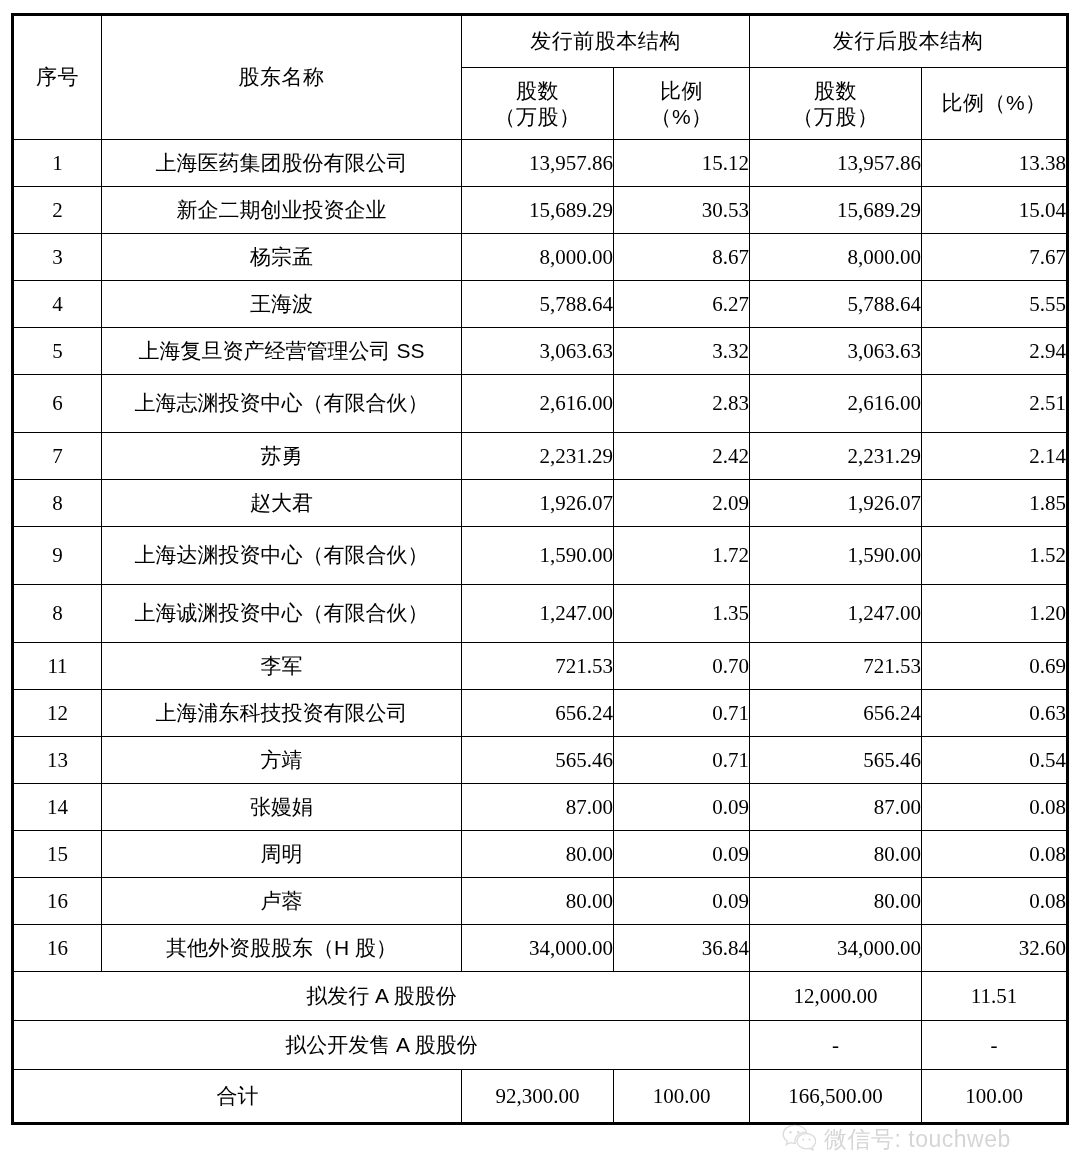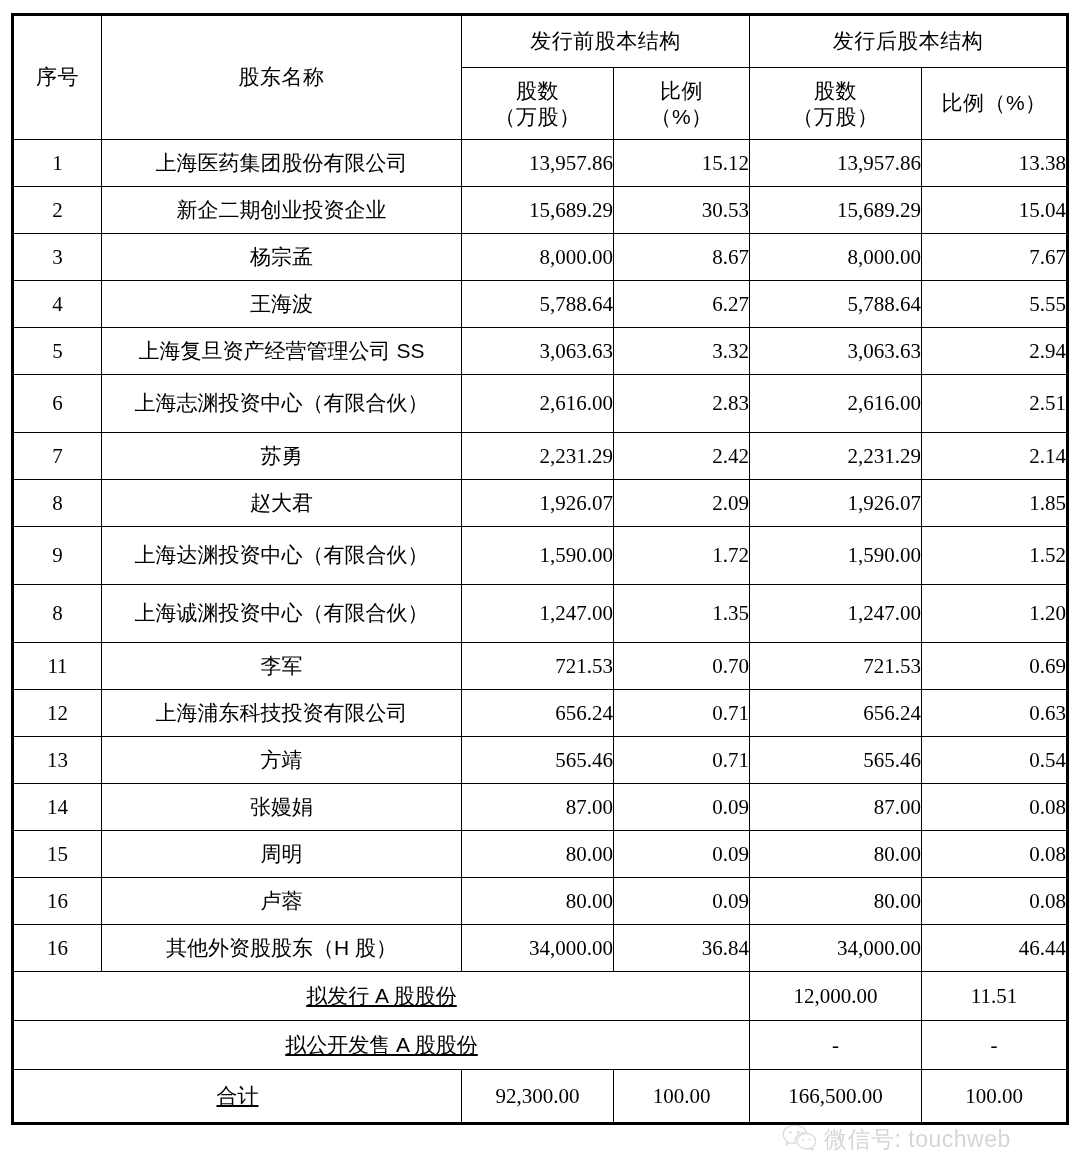--- a/index.html
+++ b/index.html
@@ -105,21 +105,20 @@
 
   tr.row-1line td { height: 42px; }
   tr.row-2line td { height: 53px; }
 
   
   td.foot-label {
     text-align: center;
     font-weight: bold;
     font-size: 22px;
     font-family: "Liberation Sans", "DejaVu Sans", sans-serif;
-    text-decoration: underline;
   }
   td.foot-num {
     text-align: center;
     padding-right: 12px;
     font-weight: bold;
     font-size: 22px;
     font-family: Liberation Serif, serif;
   }
   tr.foot-row td { height: 44px; }
   tr.total-row td { height: 48px; }
@@ -314,21 +313,21 @@
             <td class="num">0.09</td>
             <td class="num">80.00</td>
             <td class="num">0.08</td>
           </tr>
           <tr class="row-1line">
             <td class="seq">16</td>
             <td class="name">其他外资股股东（H 股）</td>
             <td class="num">34,000.00</td>
             <td class="num">36.84</td>
             <td class="num">34,000.00</td>
-            <td class="num">46.44</td>
+            <td class="num">32.60</td>
           </tr>
         </tbody>
       <tfoot id="table-foot">
           <tr class="foot-row">
             <td class="foot-label" colspan="4">拟发行 A 股股份</td>
             <td class="foot-num">12,000.00</td>
             <td class="foot-num">11.51</td>
           </tr>
           <tr class="foot-row">
             <td class="foot-label" colspan="4">拟公开发售 A 股股份</td>

